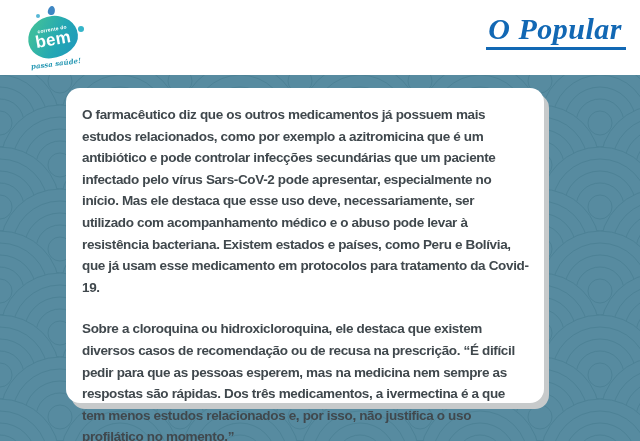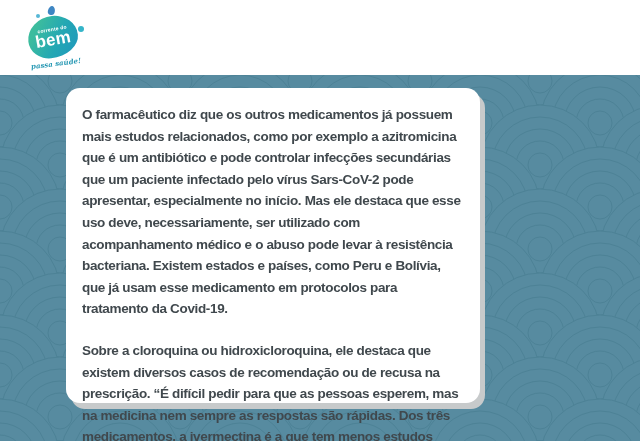--- a/index.html
+++ b/index.html
@@ -37,21 +37,21 @@
               font-family:"Liberation Serif", serif; font-weight:bold; font-style:italic;
               font-size:30px; letter-spacing:0.5px; line-height:30px;
               border-bottom:3px solid #1268b4; padding:0 4px 3px 2px; }
 
   
   .teal-section { position:absolute; left:0; top:75px; width:640px; height:366px;
                   background:#578ba0; overflow:hidden; z-index:1; }
   .teal-section svg { position:absolute; left:0; top:0; }
 
   
-  .card { position:absolute; left:66px; top:88px; width:414px; height:315px;
+  .card { position:absolute; left:66px; top:88px; width:478px; height:315px;
           background:#ffffff; border-radius:14px;
           box-shadow:5px 6px 0 #c7cacb;
           padding:16px 15px 14px 16px; z-index:5; }
   .card p { color:#40484d; font-size:13.5px; font-weight:700; letter-spacing:-0.35px;
             line-height:21.6px; text-align:left; }
   .card p + p { margin-top:20px; }
 </style>
 </head>
 <body>
 
@@ -428,20 +428,21 @@
       <span class="bem-drop"></span>
       <span class="bem-drop2"></span>
       <span class="bem-dot-right"></span>
       <div class="bem-blob">
         <span class="bem-top-text">corrente do</span>
         <span class="bem-main-text">bem</span>
       </div>
       <span class="bem-tagline">passa saúde!</span>
     </div>
 
+    <div class="opopular">O Popular</div>
   </div>
 
   <div class="card">
     <p>O farmacêutico diz que os outros medicamentos já possuem mais estudos relacionados, como por exemplo a azitromicina que é um antibiótico e pode controlar infecções secundárias que um paciente infectado pelo vírus Sars-CoV-2 pode apresentar, especialmente no início. Mas ele destaca que esse uso deve, necessariamente, ser utilizado com acompanhamento médico e o abuso pode levar à resistência bacteriana. Existem estados e países, como Peru e Bolívia, que já usam esse medicamento em protocolos para tratamento da Covid-19.</p>
     <p>Sobre a cloroquina ou hidroxicloroquina, ele destaca que existem diversos casos de recomendação ou de recusa na prescrição. “É difícil pedir para que as pessoas esperem, mas na medicina nem sempre as respostas são rápidas. Dos três medicamentos, a ivermectina é a que tem menos estudos relacionados e, por isso, não justifica o uso profilático no momento.”</p>
   </div>
 
 </div>
 
 </body></html>

